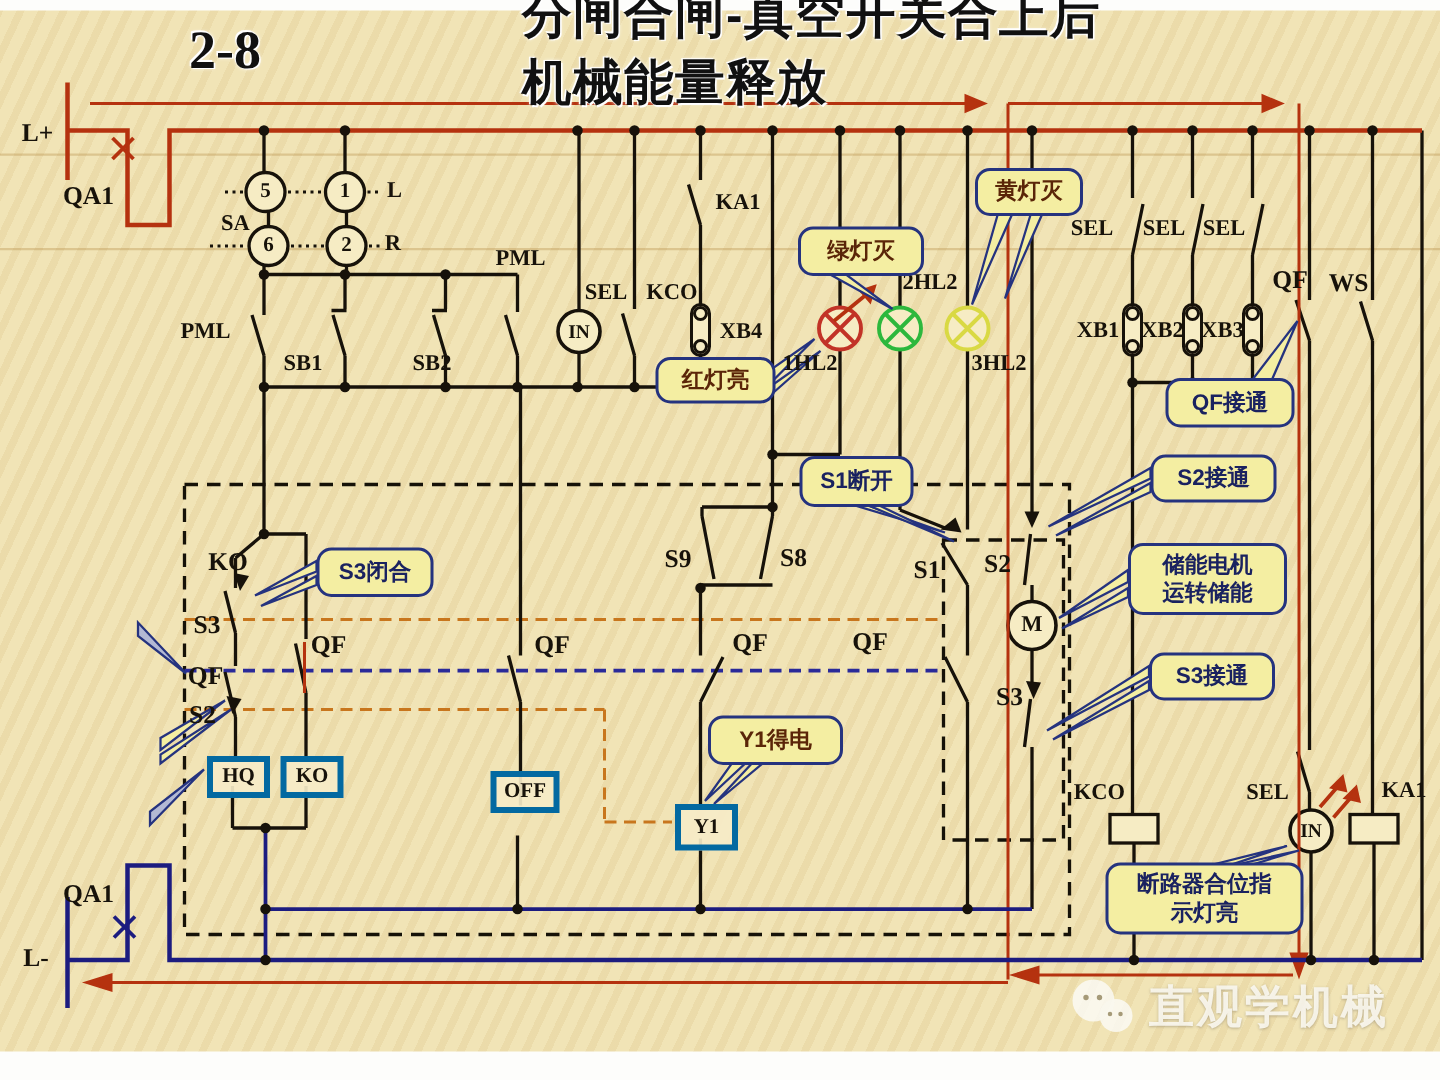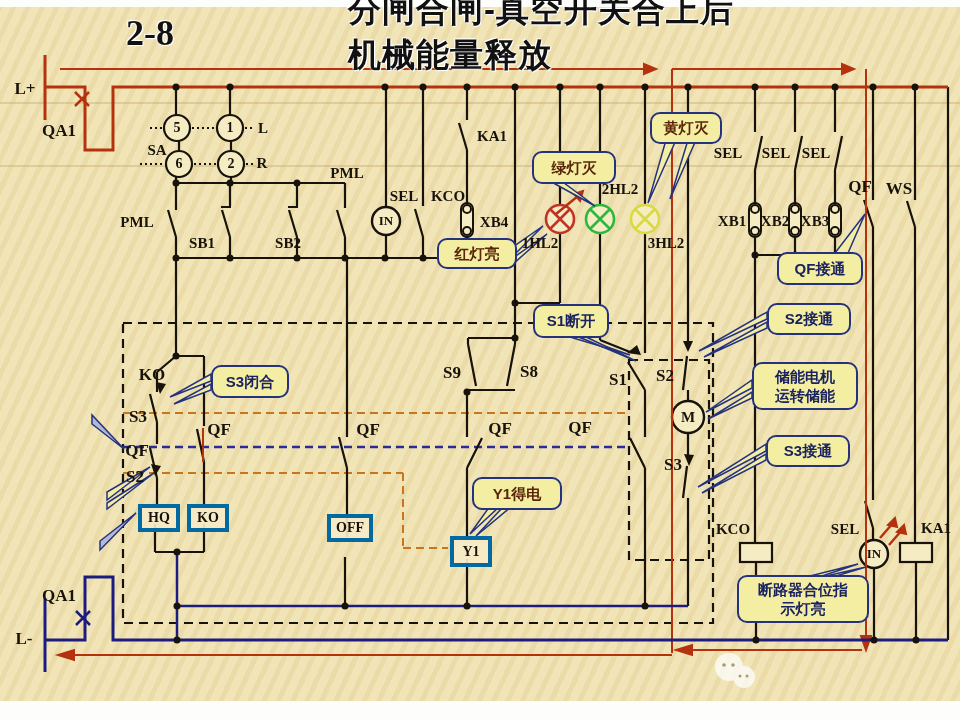--- a/index.html
+++ b/index.html
@@ -350,14 +350,15 @@
 
   <div class="wm">
     <svg width="46" height="40" viewBox="0 0 46 40">
       <circle cx="17" cy="16" r="14" fill="rgba(252,252,250,.92)"></circle>
       <circle cx="32" cy="26" r="11" fill="rgba(252,252,250,.92)"></circle>
       <circle cx="12" cy="14" r="1.8" fill="#9a8f6f"></circle>
         <circle cx="21" cy="14" r="1.8" fill="#9a8f6f"></circle>
       <circle cx="28" cy="25" r="1.5" fill="#9a8f6f"></circle>
         <circle cx="35" cy="25" r="1.5" fill="#9a8f6f"></circle>
     </svg>
+    <span class="txt">直观学机械</span>
   </div>
 </div>
 
 </body></html>

